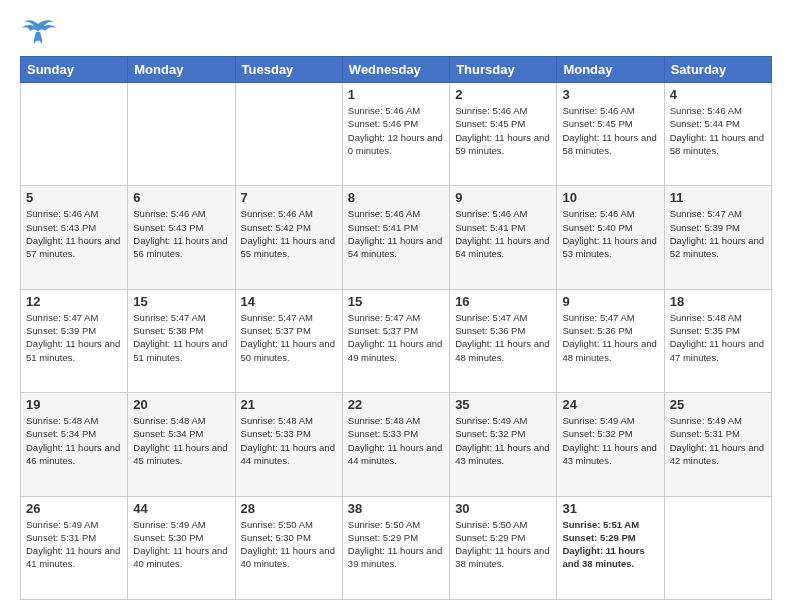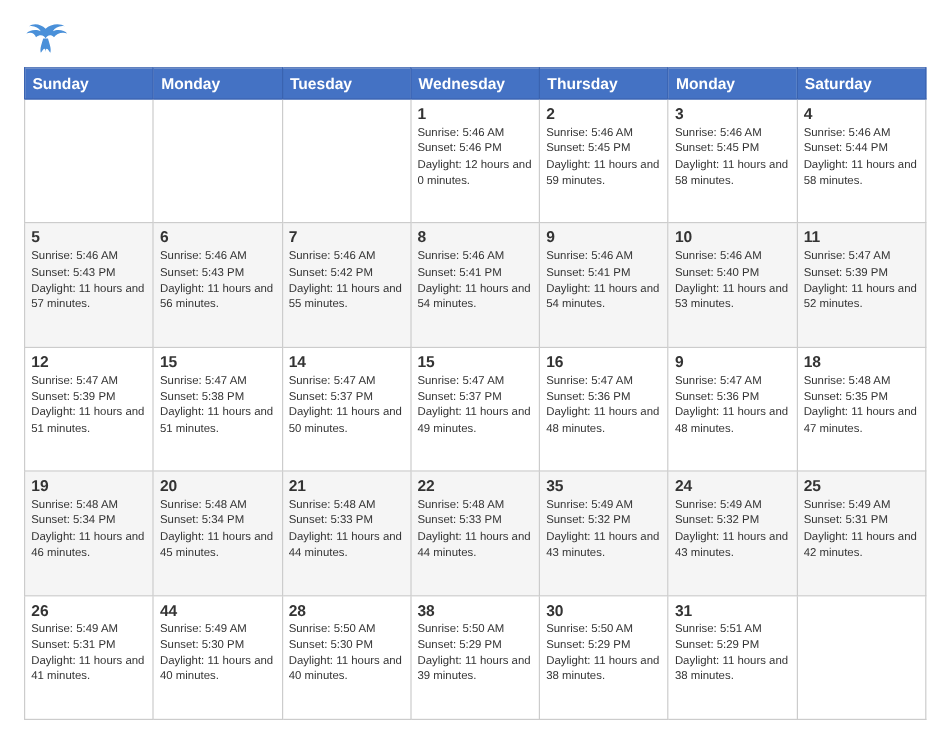--- a/index.html
+++ b/index.html
@@ -307,21 +307,21 @@
 Daylight: 11 hours and 39 minutes.</div>
           </td>
           <td>
             <div class="day-number">30</div>
             <div class="day-info" style="white-space: pre-line;">Sunrise: 5:50 AM
 Sunset: 5:29 PM
 Daylight: 11 hours and 38 minutes.</div>
           </td>
           <td>
             <div class="day-number">31</div>
-            <div class="day-info" style="white-space: pre-line;">Sunrise: 5:51 AM
+            <div class="day-info" style="white-space: pre-line; font-weight: bold;">Sunrise: 5:51 AM
 Sunset: 5:29 PM
 Daylight: 11 hours and 38 minutes.</div>
           </td>
           <td class="empty-cell"></td>
         </tr>
       </tbody>
   </table>
 </div>
 
 </body></html>

